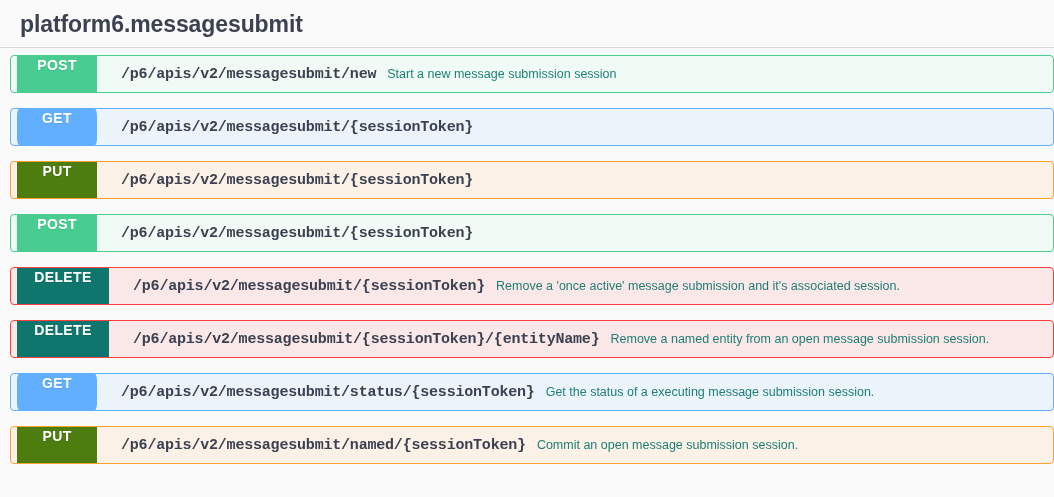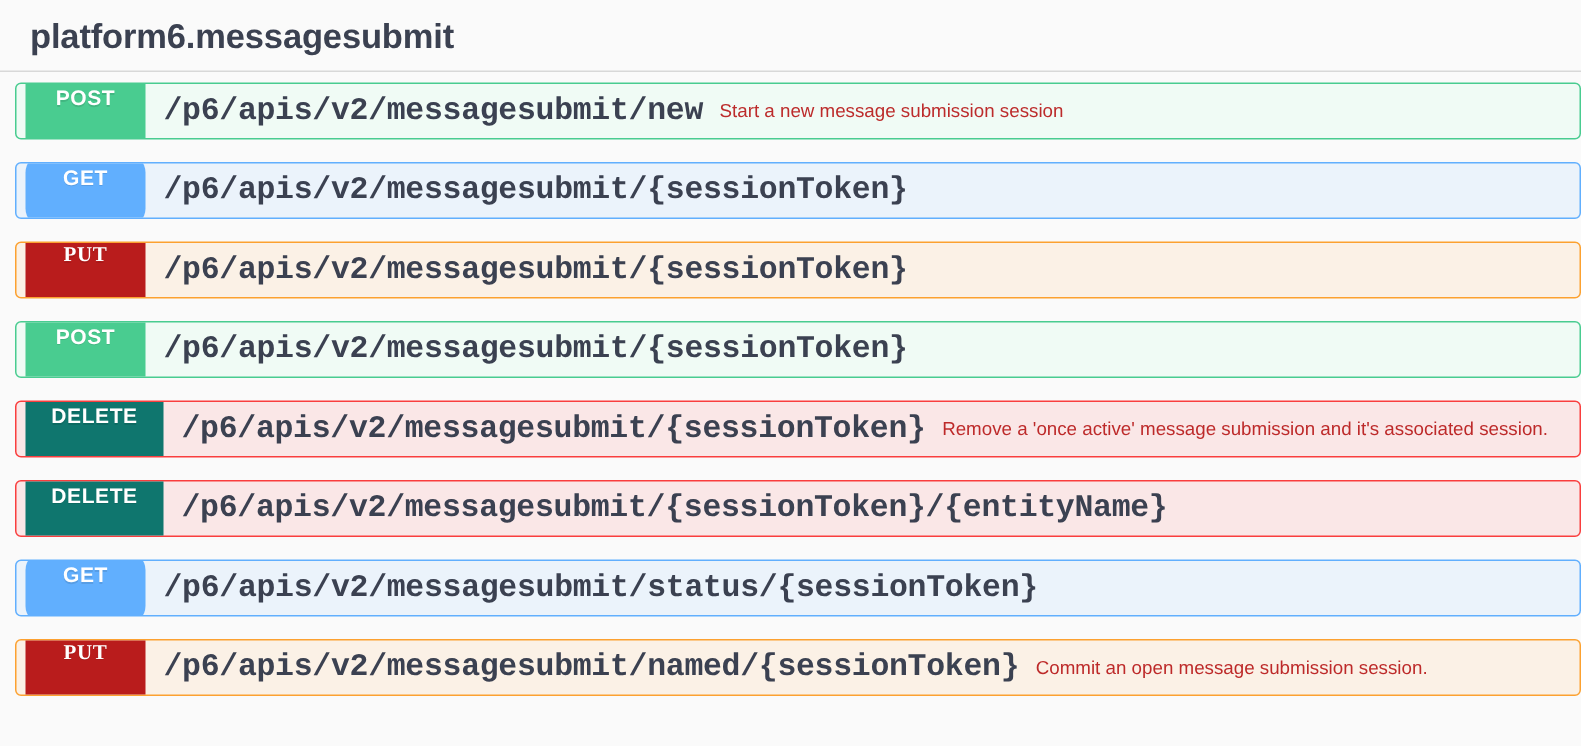--- a/index.html
+++ b/index.html
@@ -76,44 +76,44 @@
     font-weight: bold;
     letter-spacing: 0.4px;
     text-align: center;
     line-height: 30px;
     text-shadow: 0 1px 0 rgba(0,0,0,0.1);
     display: inline-block;
   }
 
   .op-path {
     font-family: "Liberation Mono", monospace;
-    font-size: 21px;
+    font-size: 15px;
     font-weight: bold;
     color: #3b4151;
-    margin-left: 12px;
+    margin-left: 24px;
     white-space: nowrap;
     letter-spacing: -0.2px;
   }
 
   .op-desc {
     font-family: "Liberation Sans", sans-serif;
     font-size: 12.5px;
-    color: #b91c1c;
+    color: #0f766e;
     margin-left: 11px;
     white-space: nowrap;
     opacity: 0.93;
   }
 
   
   .m-post  { background:#f0fbf5; border-color:#49cc90; }
   .m-post  .op-method { background:#49cc90; }
   .m-get   { background:#ebf3fb; border-color:#61affe; }
   .m-get   .op-method { background:#61affe;border-radius:12px; }
   .m-put   { background:#fbf1e6; border-color:#fca130; }
-  .m-put   .op-method { background:#b91c1c;font-family:Liberation Serif, serif; }
+  .m-put   .op-method { background:#4d7c0f; }
   .m-delete{ background:#fae7e7; border-color:#f93e3e; }
   .m-delete .op-method { background:#0f766e; min-width:92px; }
 </style>
 </head>
 <body>
 
 <div id="app">
 
   <section class="tag-section">
 
@@ -142,24 +142,26 @@
           <span class="op-path">/p6/apis/v2/messagesubmit/{sessionToken}</span>
         </div>
         <div class="op-row m-delete">
           <span class="op-method">DELETE</span>
           <span class="op-path">/p6/apis/v2/messagesubmit/{sessionToken}</span>
           <span class="op-desc">Remove a 'once active' message submission and it's associated session.</span>
         </div>
         <div class="op-row m-delete">
           <span class="op-method">DELETE</span>
           <span class="op-path">/p6/apis/v2/messagesubmit/{sessionToken}/{entityName}</span>
+          <span class="op-desc">Remove a named entity from an open message submission session.</span>
         </div>
         <div class="op-row m-get">
           <span class="op-method">GET</span>
           <span class="op-path">/p6/apis/v2/messagesubmit/status/{sessionToken}</span>
+          <span class="op-desc">Get the status of a executing message submission session.</span>
         </div>
         <div class="op-row m-put">
           <span class="op-method">PUT</span>
           <span class="op-path">/p6/apis/v2/messagesubmit/named/{sessionToken}</span>
           <span class="op-desc">Commit an open message submission session.</span>
         </div>
       </div>
 
   </section>
 

